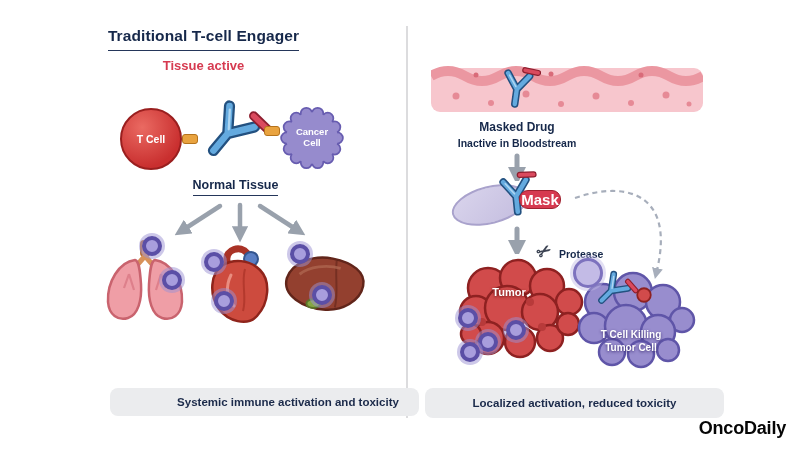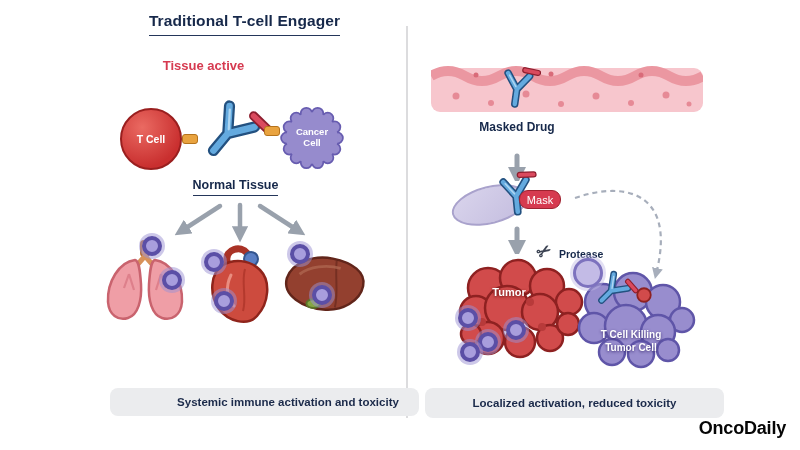--- a/index.html
+++ b/index.html
@@ -25,21 +25,21 @@
   .pcell{width:12px;height:12px;border-radius:50%;background:#a89edd;border:4px solid #5b4fa6;
          box-shadow:0 0 0 3px rgba(156,146,212,.5);}
   .tcell-light{width:24px;height:24px;border-radius:50%;background:#c3bbe6;border:3.5px solid #7d72be;
          box-shadow:0 0 0 3px rgba(190,183,228,.45);}
 
   .footerbox{background:#ebecee;border-radius:8px;display:flex;align-items:center;justify-content:center;
          font-weight:bold;font-size:11.5px;color:#1b2a4a;text-align:center;}
 
   .boldnavy{text-align:center;font-weight:bold;color:#16284a;}
   .maskpill{display:flex;align-items:center;justify-content:center;background:#d63a50;
-         border:1.5px solid #9e2230;border-radius:9px;color:#fff;font-weight:normal;font-size:11px;text-align:center;}
+         border:1.5px solid #9e2230;border-radius:9px;color:#fff;font-weight:bold;font-size:15px;text-align:center;}
   .scissors{font-size:17px;color:#3d4454;transform:rotate(-32deg);font-weight:bold;}
   .whitelabel{color:#fff;font-weight:bold;text-align:center;}
   .brand{font-weight:bold;font-size:18px;color:#060606;letter-spacing:-.2px;}
 </style>
 </head>
 <body>
 
 <div class="stage">
 
   <svg width="0" height="0" style="position:absolute" aria-hidden="true">
@@ -59,21 +59,21 @@
           <path d="M63,12 L93,14" stroke="#da4a5e" stroke-width="8.5"></path>
         </g>
       </symbol>
     </defs>
   </svg>
 
   <div class="divider"></div>
 
   <section class="panel" style="left:0;width:407px;">
 
-    <div class="abs ptitle" style="left:0;top:12px;padding-left:41px;">
+    <div class="abs ptitle" style="left:0;top:27px;">
       <span>Traditional T-cell Engager</span>
     </div>
     <div class="abs status" style="left:0;top:58px;">Tissue active</div>
 
     <div class="abs tcell" style="left:120px;top:108px;width:58px;height:58px;">
       <span>T Cell</span>
     </div>
     <div class="abs linker" style="left:182px;top:134px;"></div>
     <svg class="abs" style="left:196px;top:96px;width:66px;height:72px;transform:rotate(40deg);">
       <use href="#antibody" xlink:href="#antibody"></use>
@@ -167,20 +167,21 @@
           <circle cx="45" cy="15" r="2.5"></circle>
           <circle cx="120" cy="14" r="2.5"></circle>
           <circle cx="210" cy="15" r="2.5"></circle>
         </g>
     </svg>
     <svg class="abs" style="left:88px;top:64px;width:44px;height:48px;transform:rotate(8deg);">
       <use href="#antibody" xlink:href="#antibody"></use>
     </svg>
 
     <div class="abs boldnavy" style="left:30px;top:120px;width:160px;font-size:12px;">Masked Drug</div>
+    <div class="abs boldnavy" style="left:30px;top:137px;width:160px;font-size:10.5px;">Inactive in Bloodstream</div>
 
     <svg class="abs" viewBox="0 0 18 28" style="left:101px;top:153px;width:18px;height:28px;">
       <line x1="9" y1="3" x2="9" y2="17" stroke="#99a1ac" stroke-width="5" stroke-linecap="round" marker-end="url(#ah)"></line>
     </svg>
 
     <div class="abs" style="left:44px;top:186px;width:74px;height:34px;border-radius:50%;
          background:linear-gradient(145deg,#d9d4ec,#c4bddf);border:2px solid #a9a2cc;transform:rotate(-14deg);"></div>
     <svg class="abs" style="left:86px;top:170px;width:46px;height:50px;transform:rotate(-6deg);">
       <use href="#antibody" xlink:href="#antibody"></use>
     </svg>

